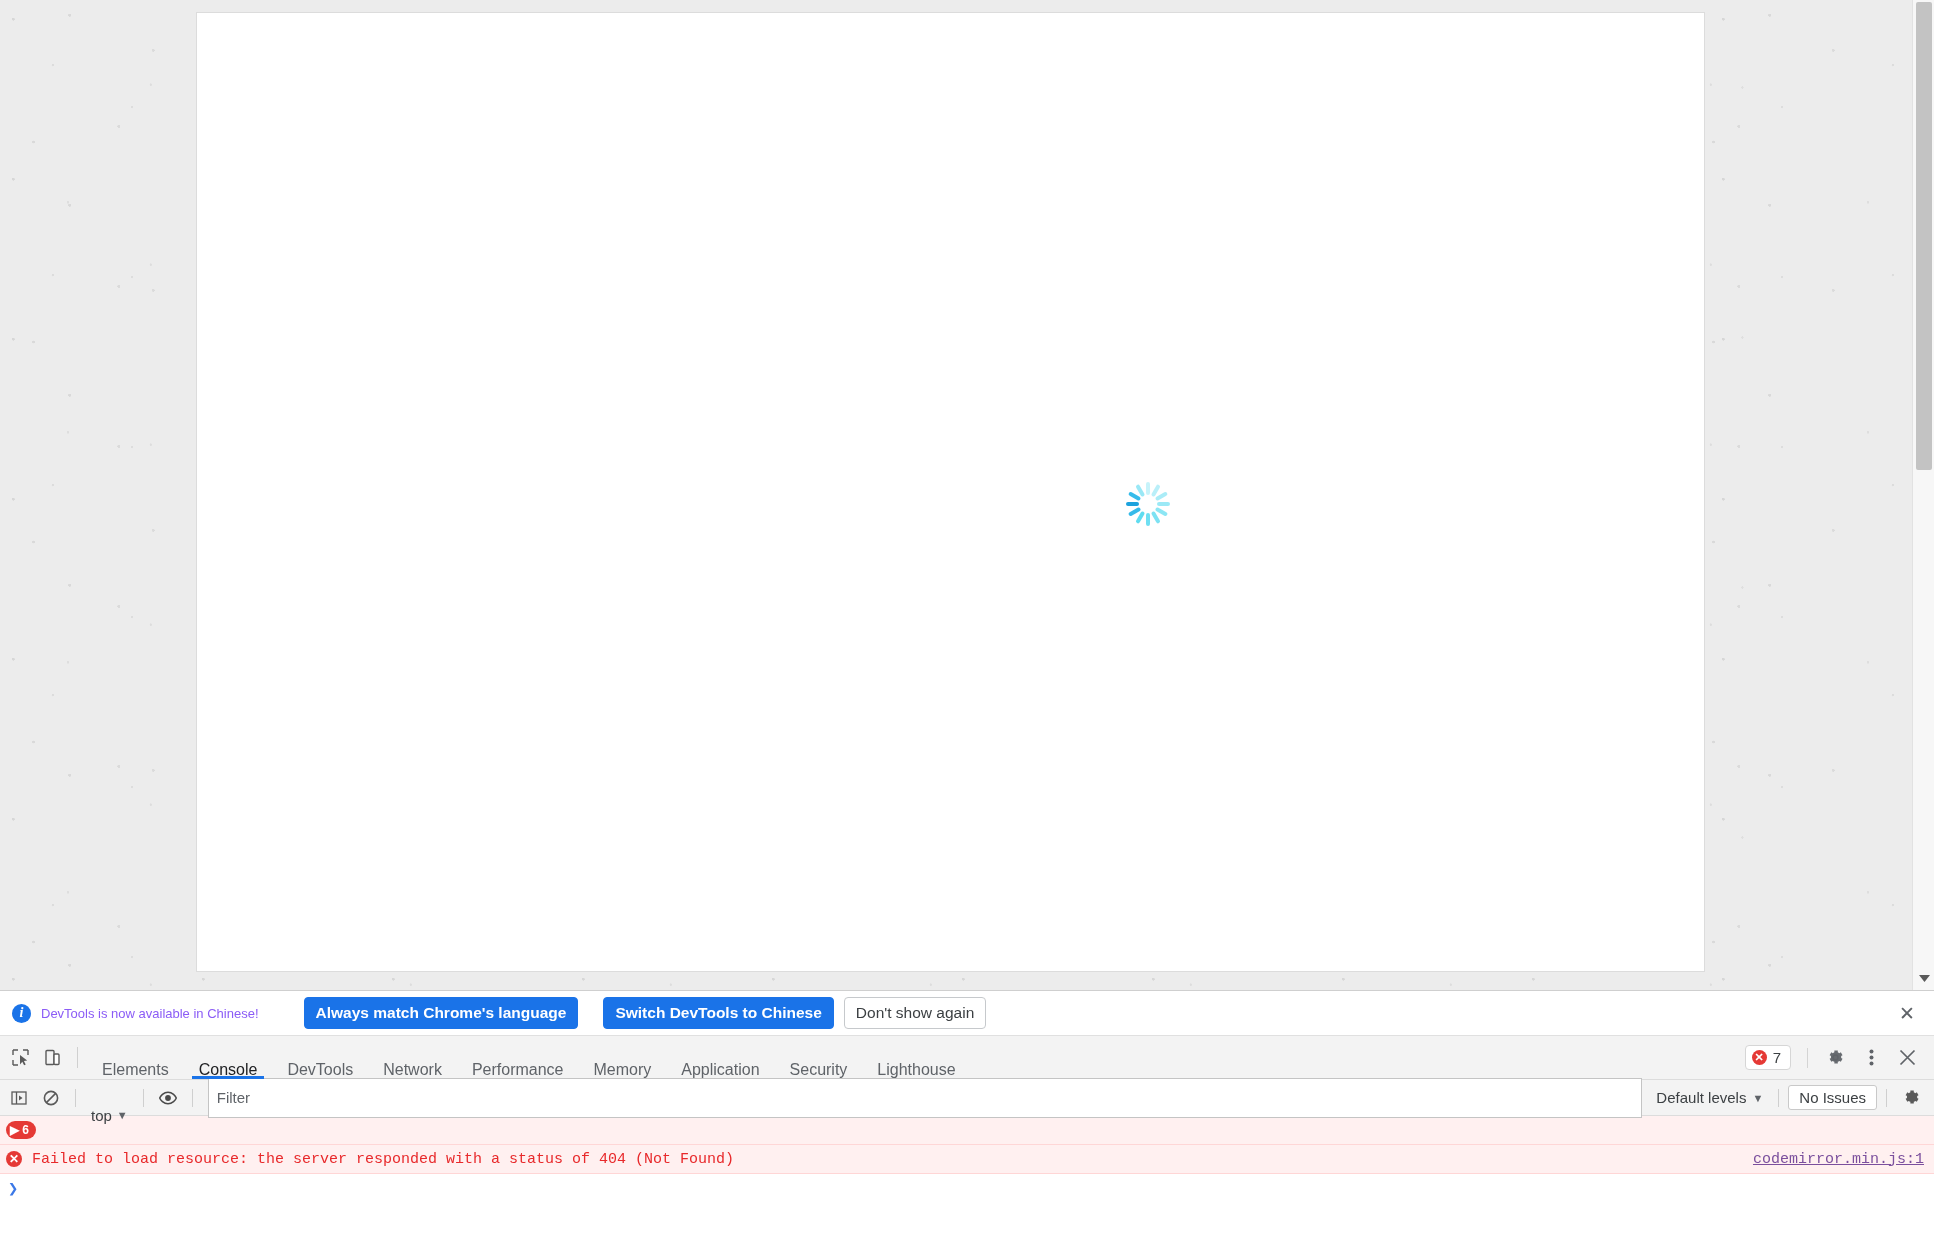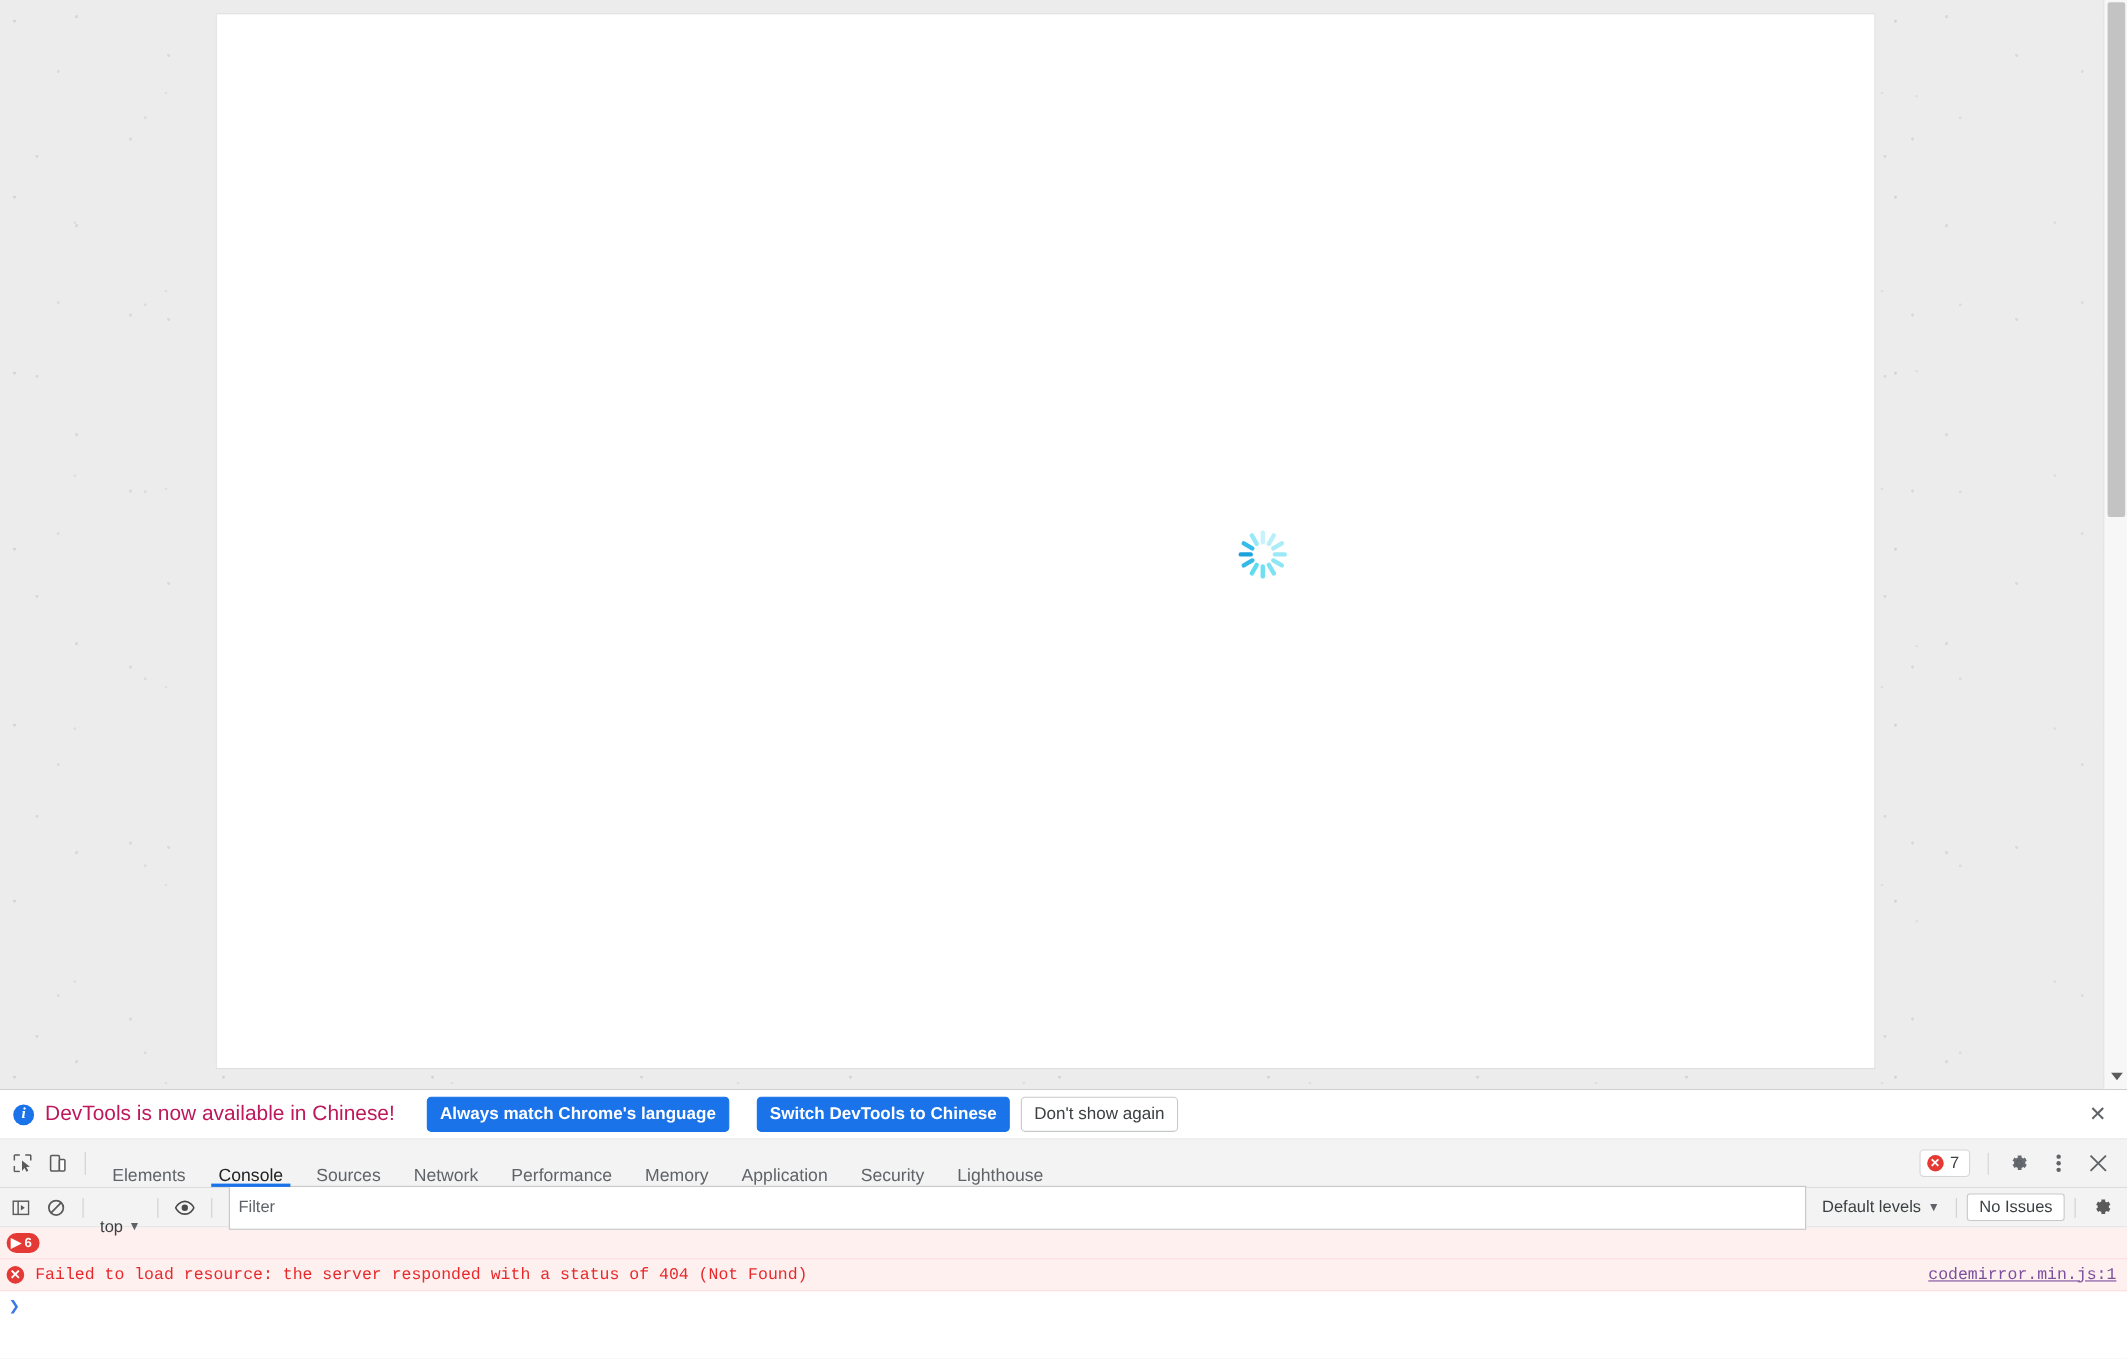--- a/index.html
+++ b/index.html
@@ -106,22 +106,22 @@
   }
   .info-circle {
     width: 19px; height: 19px; border-radius: 50%;
     background: #1a73e8; color: #fff;
     font-size: 14px; font-weight: bold; font-style: italic;
     display: flex; align-items: center; justify-content: center;
     flex: 0 0 auto;
     font-family: "Liberation Serif", serif;
   }
   #infobar-text {
-    font-size: 19px; color: #be185d; white-space: nowrap;
-    margin-right: 4px;
+    font-size: 13px; color: #8b5cf6; white-space: nowrap;
+    margin-right: 20px;
   }
   .ib-btn {
     font-size: 15.5px;
     font-weight: bold;
     padding: 5px 11px;
     border-radius: 4px;
     white-space: nowrap;
     cursor: pointer;
     line-height: 1.3;
     font-family: "Liberation Sans", sans-serif;
@@ -378,21 +378,21 @@
     <div class="tb-icon">
       <svg width="17" height="17" viewBox="0 0 17 17">
         <rect x="2" y="1.5" width="8" height="14" rx="1" stroke="#5a5a5a" stroke-width="1.4" fill="none"></rect>
         <rect x="10" y="5" width="5" height="10.5" rx="1" stroke="#5a5a5a" stroke-width="1.4" fill="#fff"></rect>
       </svg>
     </div>
     <div class="tb-sep"></div>
     <div id="tabs">
       <div class="tab">Elements</div>
       <div class="tab active">Console</div>
-      <div class="tab">Sources</div>
+      <div class="tab">DevTools</div>
       <div class="tab">Network</div>
       <div class="tab">Performance</div>
       <div class="tab">Memory</div>
       <div class="tab">Application</div>
       <div class="tab">Security</div>
       <div class="tab">Lighthouse</div>
     </div>
     <div id="tabbar-right">
       <div id="error-badge">
         <div class="err-dot">✕</div>

